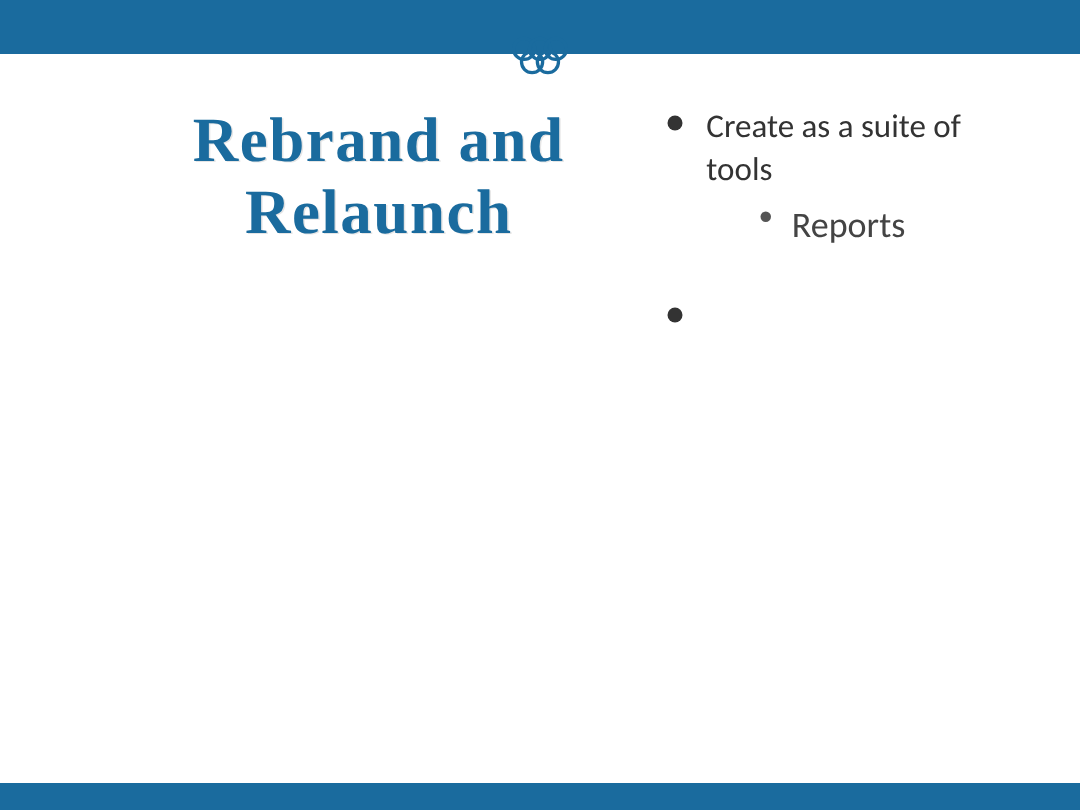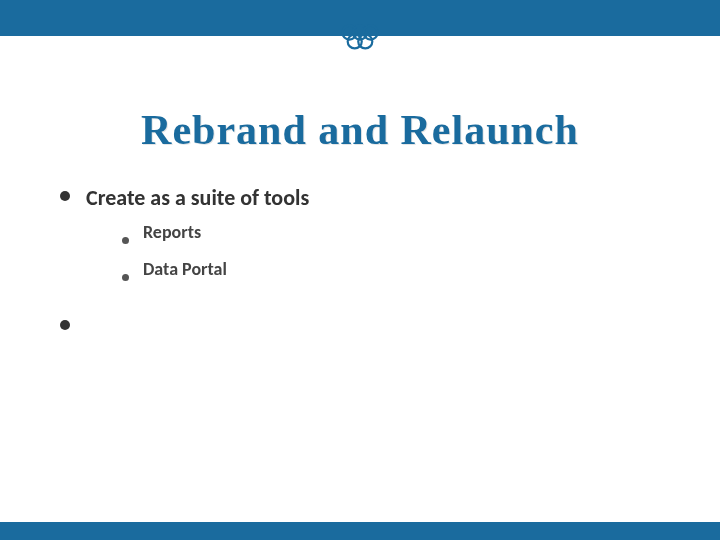--- a/index.html
+++ b/index.html
@@ -52,24 +52,22 @@
       width: 44px;
       height: 44px;
     }
 
     .content {
       position: absolute;
       top: 36px;
       left: 0;
       right: 0;
       bottom: 18px;
-      padding: 50px 60px 30px 60px;
+      padding: 34px 60px 30px 60px;
       display: flex;
-      flex-direction: column;
-      margin-top: 20px;
     }
 
     .title {
       text-align: center;
       font-size: 42px;
       font-weight: bold;
       color: #1a6b9e;
       font-family: 'Rockwell', 'Georgia', serif;
       margin-bottom: 30px;
       text-shadow: 1px 1px 0px rgba(0,0,0,0.1);
@@ -102,40 +100,39 @@
     }
 
     .sub-list {
       list-style: none;
       padding: 0;
       margin: 8px 0 0 36px;
     }
 
     .sub-list li {
       display: flex;
-      align-items: flex-end;
+      align-items: flex-start;
       margin-bottom: 14px;
-      font-size: 18px;
+      font-size: 24px;
       color: #444444;
     }
 
     .sub-bullet-dot {
       display: inline-block;
       width: 7px;
       height: 7px;
       border-radius: 50%;
       background: #555;
       margin-top: 6px;
       margin-right: 14px;
       flex-shrink: 0;
     }
 
     .item-text {
       line-height: 1.3;
-      font-weight: bold;
     }
   </style>
 </head>
 <body>
 
 <div class="top-bar"></div>
 
 <div class="logo-container">
   <svg class="logo-svg" viewBox="0 0 50 50" xmlns="http://www.w3.org/2000/svg">
 
@@ -154,24 +151,20 @@
 
     <li>
       <span class="bullet-dot"></span>
       <div>
         <span class="item-text">Create as a suite of tools</span>
         <ul class="sub-list">
           <li>
             <span class="sub-bullet-dot"></span>
             <span class="item-text">Reports</span>
           </li>
-          <li>
-            <span class="sub-bullet-dot"></span>
-            <span class="item-text">Data Portal</span>
-          </li>
         </ul>
       </div>
     </li>
 
     <li>
       <span class="bullet-dot"></span>
     </li>
   </ul>
 </div>
 

